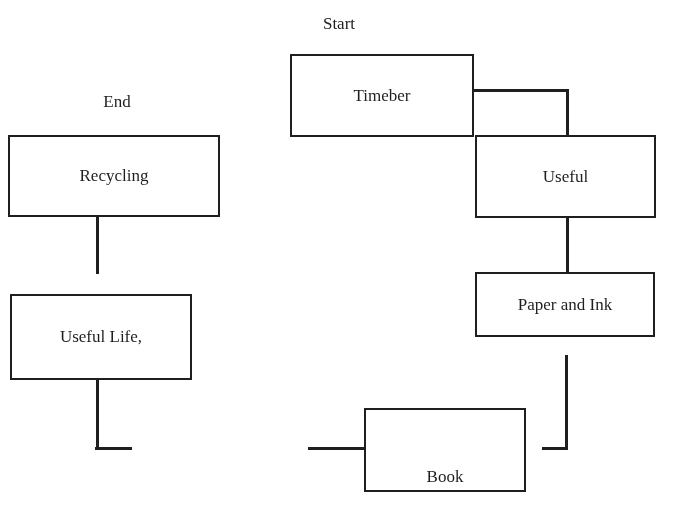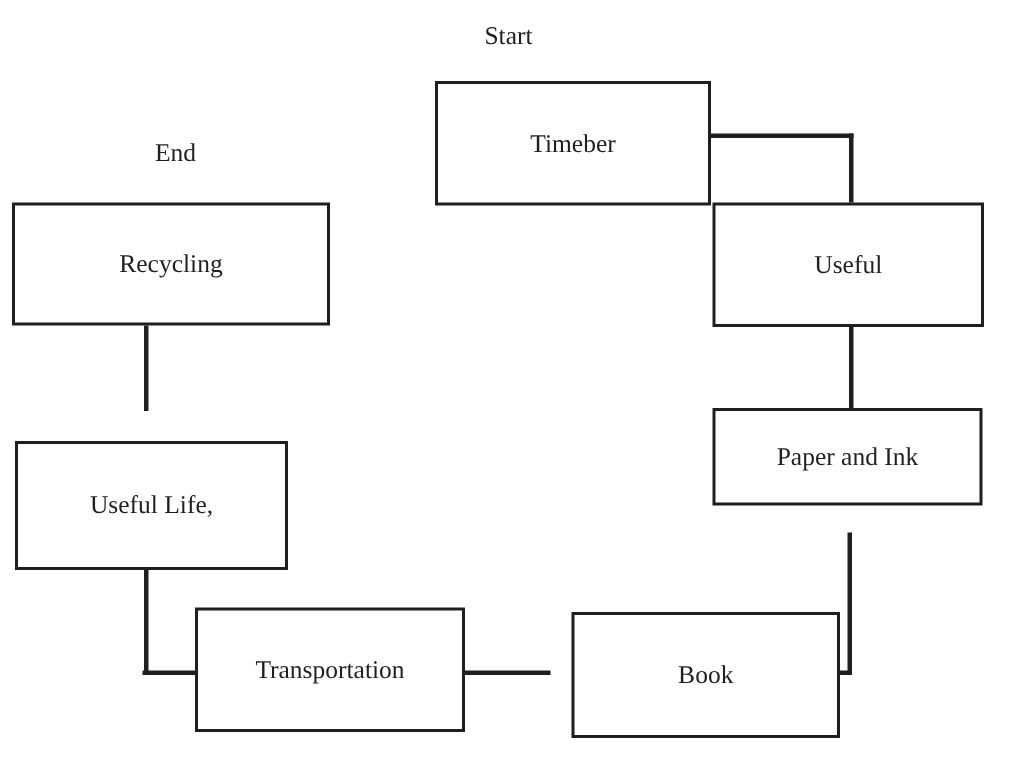--- a/index.html
+++ b/index.html
@@ -40,21 +40,21 @@
     position: absolute;
     background: #1f1f1f;
   }
   .line.h { height: 3px; }
   .line.v { width: 3px; }
 
   
   #node-timber     { left: 248px; top: 54px;  width: 184px; height: 83px; margin-left: 42px; }
   #node-pulping    { left: 475px; top: 135px; width: 181px; height: 83px; }
   #node-paper-ink  { left: 475px; top: 272px; width: 180px; height: 65px; }
-  #node-book       { left: 381px; top: 408px; width: 179px; height: 84px; }
+  #node-book       { left: 364px; top: 408px; width: 162px; height: 84px; justify-content: flex-end; }
   #node-transport  { left: 130px; top: 405px; width: 180px; height: 83px; }
   #node-useful     { left: 10px;  top: 272px; width: 182px; height: 86px; margin-top: 22px; }
   #node-recycling  { left: 8px;   top: 135px; width: 212px; height: 82px; text-align: right; }
 
   #label-start { left: 248px; top: 14px; width: 182px; }
   #label-end   { left: 24px;   top: 92px; width: 186px; }
 
   
   #conn-timber-h     { left: 428px; top: 89px;  width: 141px; }
   #conn-timber-v     { left: 566px; top: 89px;  height: 48px; }
@@ -93,23 +93,20 @@
   </div>
 
   <div class="node" id="node-paper-ink">
     <span>Paper and Ink</span>
   </div>
 
   <div class="node" id="node-book">
     <span>Book</span>
   </div>
 
-  <div class="node" id="node-transport">
-    <span>Transportation</span>
-  </div>
 
   <div class="node" id="node-useful">
     <span>Useful Life,</span>
   </div>
 
   <div class="node" id="node-recycling">
     <span>Recycling</span>
   </div>
 
 </div>

